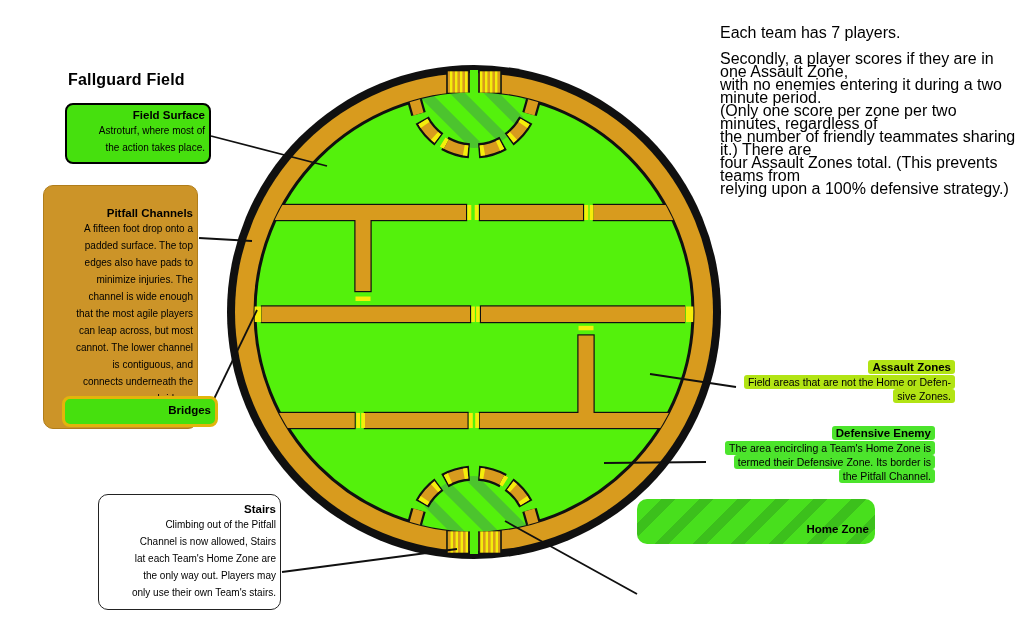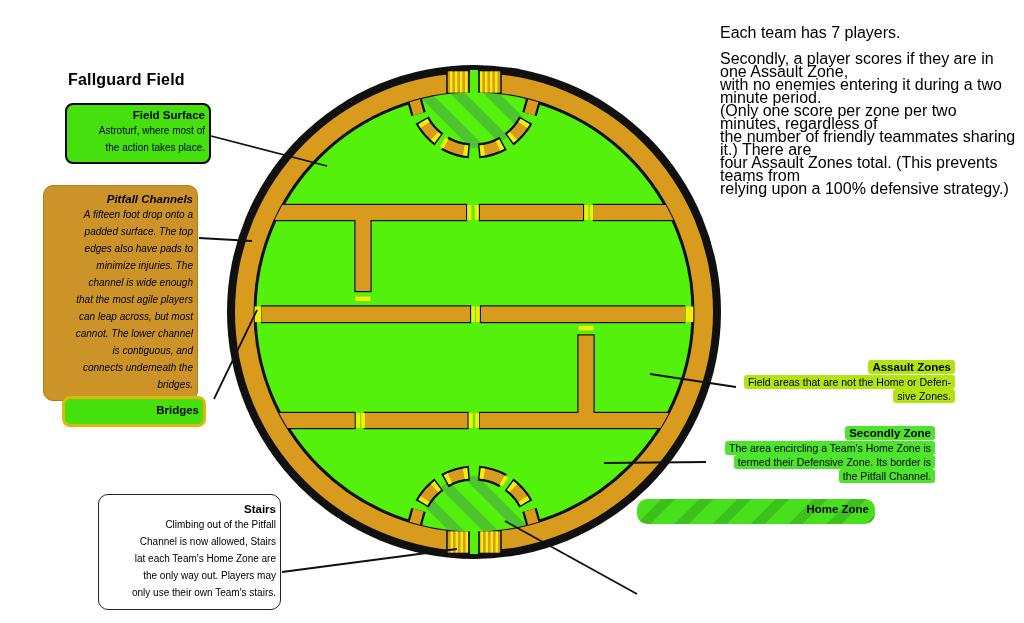--- a/index.html
+++ b/index.html
@@ -9,25 +9,25 @@
   #field-svg{position:absolute;left:0;top:0;z-index:1;}
 
   .rules{position:absolute;left:720px;top:26px;width:300px;z-index:2;}
   .rules p{margin:0 0 13px 0;font-size:16px;line-height:13px;white-space:pre-line;}
 
   .callout{position:absolute;z-index:3;text-align:right;box-sizing:border-box;}
   .c-title{font-size:11.5px;font-weight:bold;line-height:13px;}
   .c-body{font-size:10px;line-height:17px;white-space:pre-line;}
 
   .box-green{background:var(--box-green);border:2px solid #000;border-radius:8px;padding:4px 4px 6px;}
-  .box-orange{background:var(--box-orange);border:1px solid #b07d1a;border-radius:10px;padding:7px 4px;font-style:italic;}
+  .box-orange{background:var(--box-orange);border:1px solid #b07d1a;border-radius:10px;padding:21px 4px;}
   .box-bridges{background:var(--box-green);border:3px solid var(--bridges-border);border-radius:8px;padding:5px 4px 7px;}
   .box-white{background:#fff;border:1.5px solid #222;border-radius:10px;padding:8px 4px;}
   .box-stripes{background:repeating-linear-gradient(135deg,var(--homezone-base) 0 17px,var(--homezone-stripe) 17px 27px);
-               border-radius:10px;padding:4px 6px 8px;}
+               border-radius:10px;padding:24px 6px 8px;}
 
   .hl .c-title span,.hl .c-body span{
      -webkit-box-decoration-break:clone;box-decoration-break:clone;
      padding:1px 4px;border-radius:3px;}
   .hl-assault .c-title span,.hl-assault .c-body span{background:var(--assault-highlight);}
   .hl-defensive .c-title span,.hl-defensive .c-body span{background:var(--defensive-highlight);}
   .hl .c-body{font-size:10.5px;line-height:14px;}
   .hl .c-title{line-height:15px;}
 </style>
 </head>
@@ -177,41 +177,41 @@
 minimize injuries. The
 channel is wide enough
 that the most agile players
 can leap across, but most
 cannot.  The lower channel
 is contiguous, and
 connects underneath the
 bridges.</div>
   </div>
 
-  <div class="callout box-bridges" style="left:62px;top:396px;width:144px;">
+  <div class="callout box-bridges" style="left:62px;top:396px;width:156px;">
     <div class="c-title">Bridges</div>
   </div>
 
   <div class="callout hl hl-assault" style="left:715px;top:360px;width:240px;">
     <div class="c-title"><span style="white-space:pre-line;">Assault Zones</span></div>
     <div class="c-body"><span style="white-space:pre-line;">Field areas that are not the Home or Defen-
 sive Zones.</span></div>
   </div>
 
   <div class="callout box-white" style="left:98px;top:494px;width:183px;">
     <div class="c-title">Stairs</div>
     <div class="c-body">Climbing out of the Pitfall
 Channel is now allowed, Stairs
 lat each Team's Home Zone are
 the only way out.  Players may
 only use their own Team's stairs.</div>
   </div>
 
   <div class="callout hl hl-defensive" style="left:695px;top:426px;width:240px;">
-    <div class="c-title"><span style="white-space:pre-line;">Secondly Zone</span></div>
+    <div class="c-title"><span style="white-space:pre-line;">Defensive Enemy</span></div>
     <div class="c-body"><span style="white-space:pre-line;margin-left:20px;">The area encircling a Team's Home Zone is
 termed their Defensive Zone.  Its border is
 the Pitfall Channel.</span></div>
   </div>
 
   <div class="callout box-stripes" style="left:637px;top:499px;width:238px;">
     <div class="c-title">Home Zone</div>
   </div>
 
 </div>

